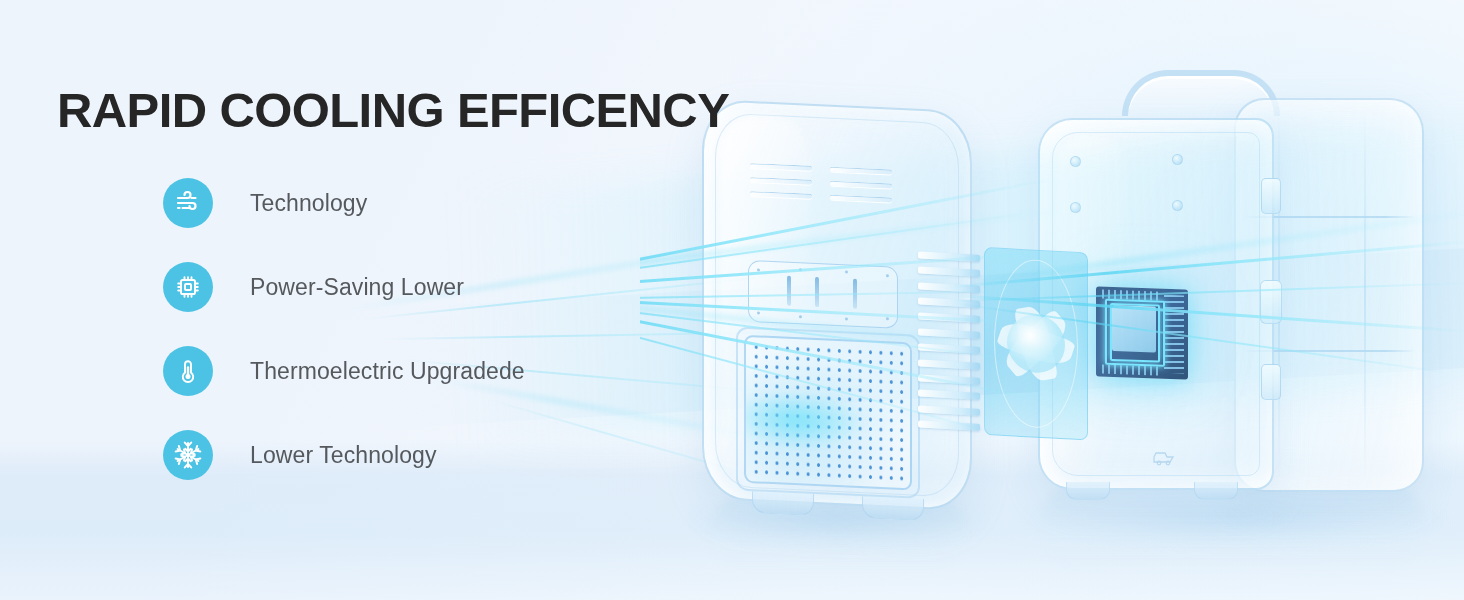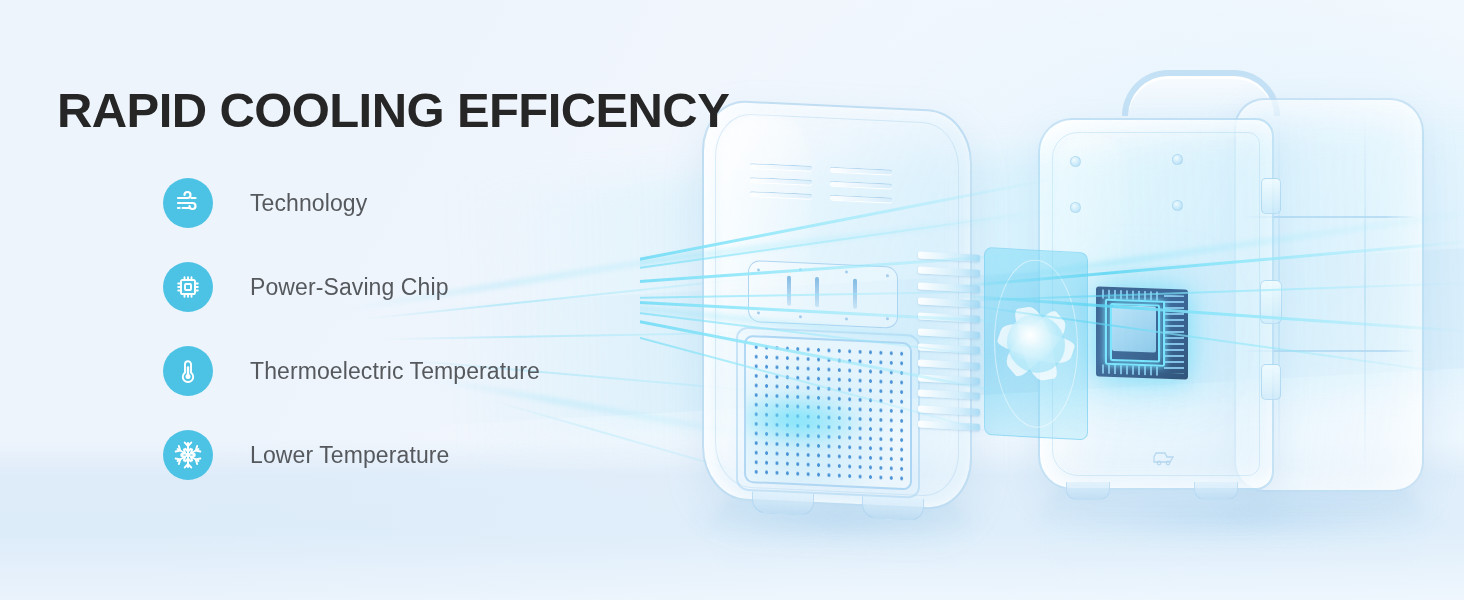--- a/index.html
+++ b/index.html
@@ -529,32 +529,32 @@
         <span class="f-icon">
           <svg width="28" height="28" viewBox="0 0 28 28" fill="none" stroke="#ffffff" stroke-width="1.9" stroke-linecap="round" stroke-linejoin="round">
             <rect x="7" y="7" width="14" height="14" rx="1.6"></rect>
             <rect x="11" y="11" width="6" height="6" rx="1"></rect>
             <path d="M10.5 7V4.2M14 7V4.2M17.5 7V4.2"></path>
             <path d="M10.5 21v2.8M14 21v2.8M17.5 21v2.8"></path>
             <path d="M7 10.5H4.2M7 14H4.2M7 17.5H4.2"></path>
             <path d="M21 10.5h2.8M21 14h2.8M21 17.5h2.8"></path>
           </svg>
         </span>
-        <span class="f-label">Power-Saving Chip</span>
+        <span class="f-label">Power-Saving Lower</span>
       </div>
 
       <div class="feature">
         <span class="f-icon">
           <svg width="28" height="28" viewBox="0 0 28 28" fill="none" stroke="#ffffff" stroke-width="1.9" stroke-linecap="round" stroke-linejoin="round">
             <path d="M17 15.6V7.2a3 3 0 0 0-6 0v8.4a5.2 5.2 0 1 0 6 0z"></path>
             <circle cx="14" cy="19.4" r="2.5" fill="#ffffff" stroke="none"></circle>
             <path d="M14 17.2V10.4" stroke-width="2.4"></path>
           </svg>
         </span>
-        <span class="f-label">Thermoelectric Temperature</span>
+        <span class="f-label">Thermoelectric Upgradede</span>
       </div>
 
       <div class="feature">
         <span class="f-icon">
           <svg width="30" height="30" viewBox="0 0 30 30" fill="none" stroke="#ffffff" stroke-width="2" stroke-linecap="round" stroke-linejoin="round">
             <g transform="translate(15,15)">
               <g>
                 <path d="M0 -12V12"></path>
                 <path d="M0 -9l-3.2-3.4M0 -9l3.2-3.4"></path>
                 <path d="M0 -3.4l-2.7-2.8M0 -3.4l2.7-2.8"></path>
@@ -571,18 +571,18 @@
               <g transform="rotate(120)">
                 <path d="M0 -12V12"></path>
                 <path d="M0 -9l-3.2-3.4M0 -9l3.2-3.4"></path>
                 <path d="M0 -3.4l-2.7-2.8M0 -3.4l2.7-2.8"></path>
                 <path d="M0 9l-3.2 3.4M0 9l3.2 3.4"></path>
                 <path d="M0 3.4l-2.7 2.8M0 3.4l2.7 2.8"></path>
               </g>
             </g>
           </svg>
         </span>
-        <span class="f-label">Lower Temperature</span>
+        <span class="f-label">Lower Technology</span>
       </div>
 
     </div>
   </div>
 </div>
 
 </body></html>

